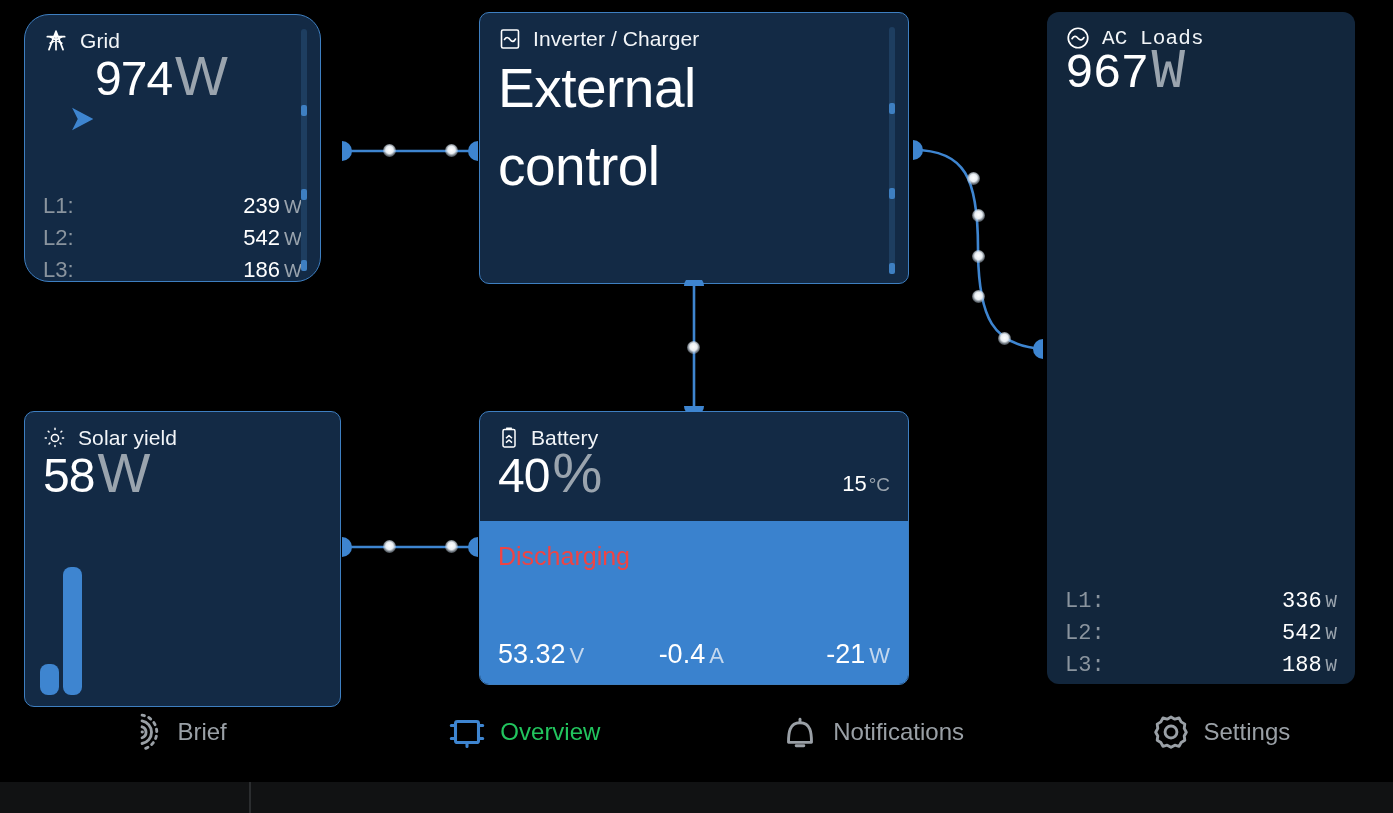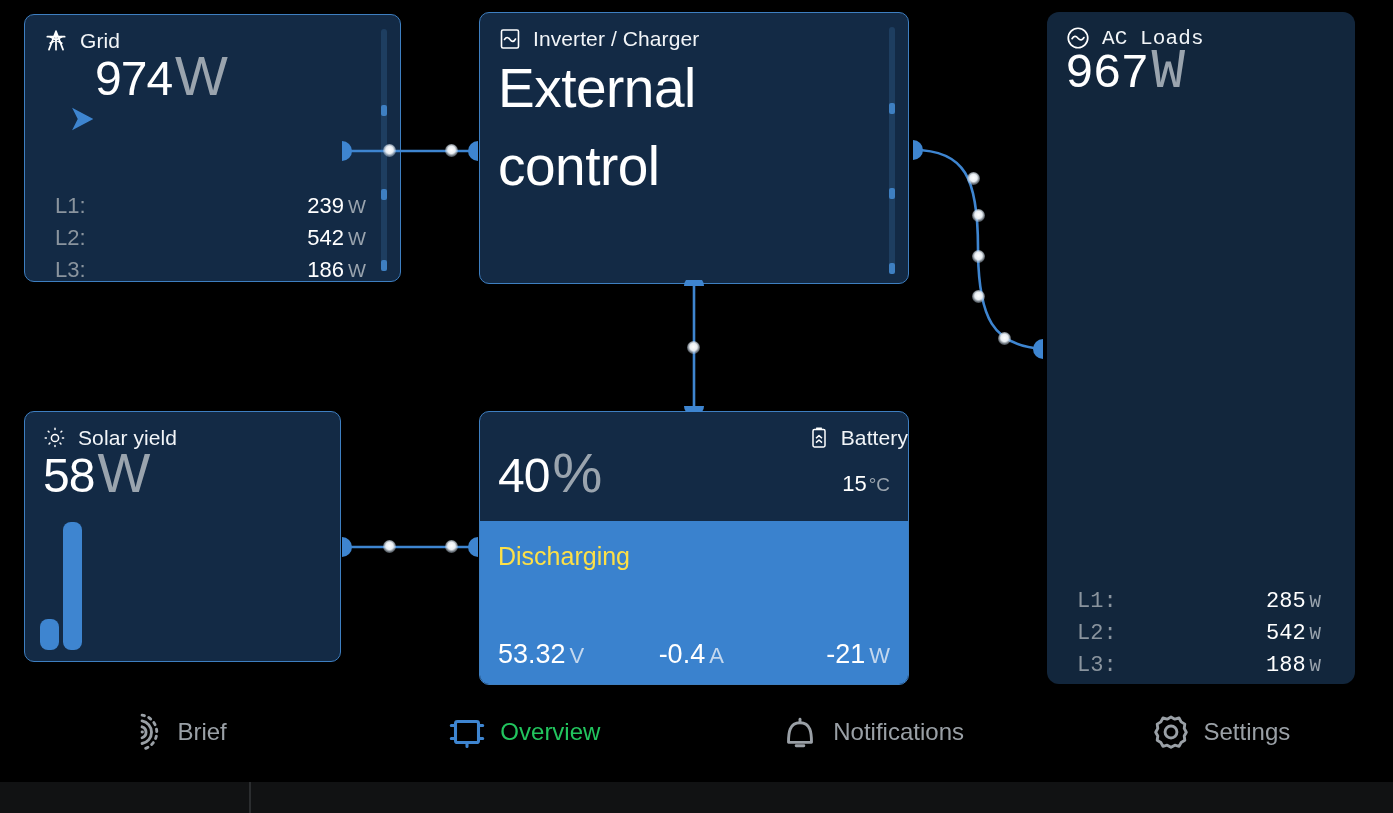--- a/index.html
+++ b/index.html
@@ -26,63 +26,63 @@
   .ic{ display:inline-flex; align-items:center; justify-content:center; flex:0 0 auto; }
 
   .big{
     display:flex; align-items:baseline; padding-left:18px; margin-top:-4px;
     font-weight:400; line-height:1.02;
   }
   .big .num{ font-size:48px; color:#FFFFFF; letter-spacing:-1px; }
   .big .unit{ font-size:56px; color:#9AA4AE; margin-left:3px; letter-spacing:-1px; }
 
   
-  .phases{ position:absolute; left:18px; right:34px; font-size:22px;margin-left:12px; }
+  .phases{ position:absolute; left:18px; right:18px; font-size:22px; }
   .phase-row{ display:flex; justify-content:space-between; align-items:baseline; line-height:31px;}
   .phase-row .lbl{ color:#8A949E; }
   .phase-row .val{ color:#FFFFFF; }
   .phase-row .val .u{ color:#9AA4AE; font-size:19px; margin-left:4px; }
 
   
   .track{
     position:absolute; width:6px; border-radius:3px; background:#1E3E60;
   }
   .seg{ position:absolute; left:0; width:6px; height:11px; border-radius:2px; background:#3E7FC1; }
 
   
-  #grid-card{ left:24px; top:14px; width:377px; height:268px; }
+  #grid-card{ left:24px; top:14px; width:297px; height:268px;border-radius:25px; }
   #grid-arrow{ position:absolute; left:40px; top:87px; }
   #grid-big{ padding-left:70px; }
 
   
   #inv-card{ left:479px; top:12px; width:430px; height:272px; }
   .statustext{
     padding-left:18px; margin-top:2px; font-size:55px; color:#FFFFFF;
     line-height:1.38; letter-spacing:-.5px;
   }
 
   
   #ac-card{ left:1047px; top:12px; width:308px; height:672px;font-family:Liberation Mono, monospace; }
 
   
-  #solar-card{ left:24px; top:411px; width:317px; height:251px; }
+  #solar-card{ left:24px; top:411px; width:317px; height:296px; }
   .solarbar{ position:absolute; background:#3E85D0; border-radius:8px; }
 
   
   #bat-card{ left:479px; top:411px; width:430px; height:274px; }
   #bat-fill{
     position:absolute; left:0; right:0; bottom:0; height:60%;
     background:#3A82CE;
   }
   #bat-temp{
     position:absolute; right:18px; top:16px; font-size:22px; color:#FFFFFF;margin-top:43px;
   }
   #bat-temp .u{ color:#9AA4AE; font-size:19px; margin-left:2px;}
   #bat-state{
-    position:absolute; left:18px; top:130px; font-size:25px; color:#fde047;
+    position:absolute; left:18px; top:130px; font-size:25px; color:#ef4444;
   }
   #bat-metrics{
     position:absolute; left:0; right:0; bottom:14px;
     display:flex; padding:0 18px; color:#fff;
   }
   #bat-metrics .m{ font-size:27px; white-space:nowrap; }
   #bat-metrics .m .u{ color:#C4D8EE; font-size:22px; margin-left:4px; }
   #bat-metrics .m1{ flex:0 0 auto; }
   #bat-metrics .m2{ flex:1 1 auto; text-align:center; padding-right:28px;}
   #bat-metrics .m3{ flex:0 0 auto; }
@@ -196,21 +196,21 @@
     </div>
 
     <div class="big">
       <span class="num">967</span>
       <span class="unit">W</span>
     </div>
 
     <div class="phases" style="top:574px;">
       <div class="phase-row">
         <span class="lbl">L1:</span>
-        <span class="val"><span>285</span><span class="u">W</span></span>
+        <span class="val"><span>336</span><span class="u">W</span></span>
       </div>
       <div class="phase-row">
         <span class="lbl">L2:</span>
         <span class="val"><span>542</span><span class="u">W</span></span>
       </div>
       <div class="phase-row">
         <span class="lbl">L3:</span>
         <span class="val"><span>188</span><span class="u">W</span></span>
       </div>
     </div>
@@ -232,21 +232,21 @@
       <span class="unit">W</span>
     </div>
 
     <div class="solarbar" style="left:15px; bottom:11px; width:19px; height:31px;"></div>
     <div class="solarbar" style="left:38px; bottom:11px; width:19px; height:128px;"></div>
   </div>
 
   <div class="card" id="bat-card">
     <div id="bat-fill" style="height: 60%;"></div>
 
-    <div class="card-head" style="position:relative;justify-content:flex-end;">
+    <div class="card-head" style="position:relative;">
       <span class="ic">
         <svg width="22" height="24" viewBox="0 0 20 24" fill="none" stroke="#fff" stroke-width="1.5" stroke-linejoin="round">
           <rect x="4" y="3.5" width="12" height="17.5" rx="1.4"></rect>
           <path d="M7.6 2.2h4.8" stroke-linecap="round"></path>
           <path d="M7 12.2 L10 9.6 L13 12.2" fill="none"></path>
           <path d="M7 16.6 L10 14 L13 16.6" fill="none"></path>
         </svg>
       </span>
       <span class="ttl">Battery</span>
     </div>

